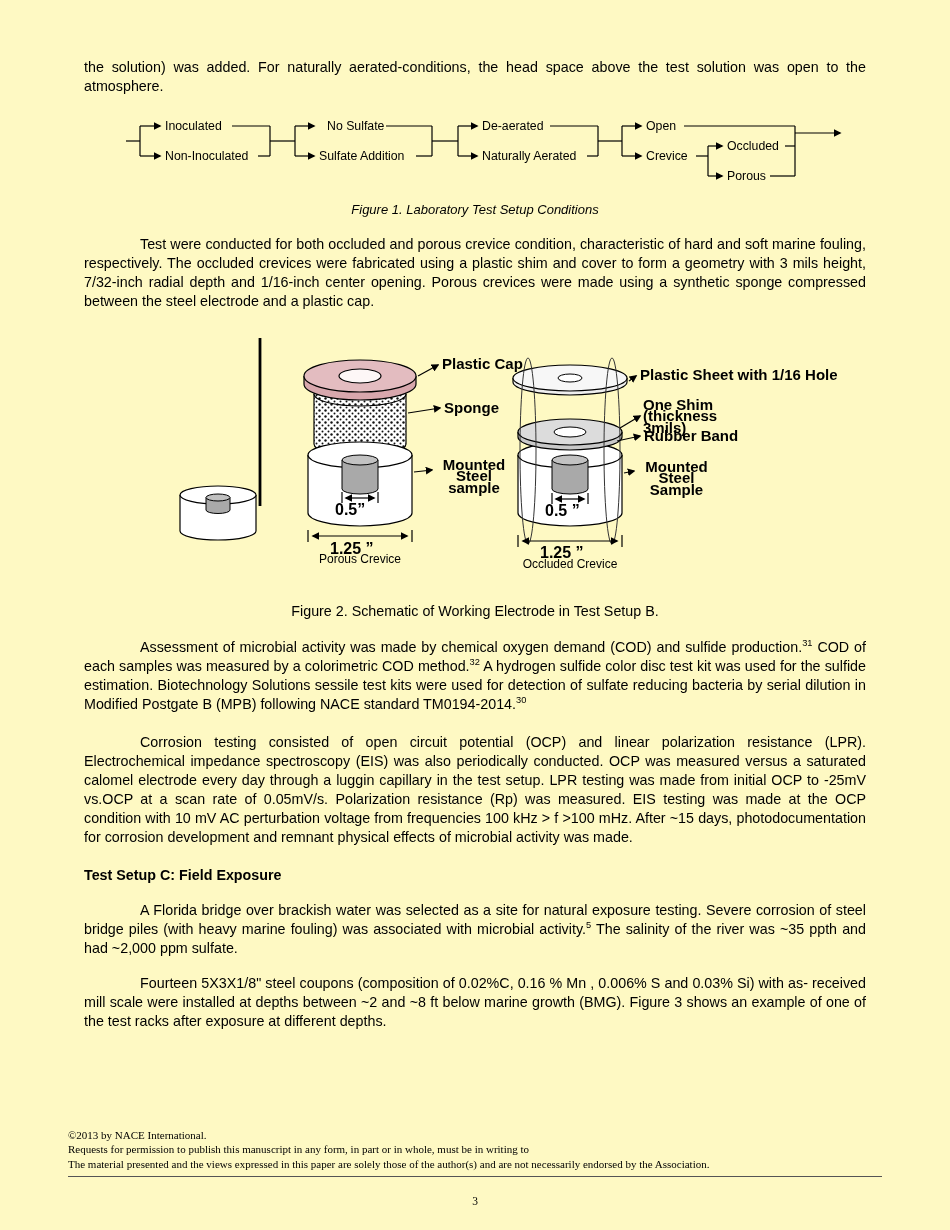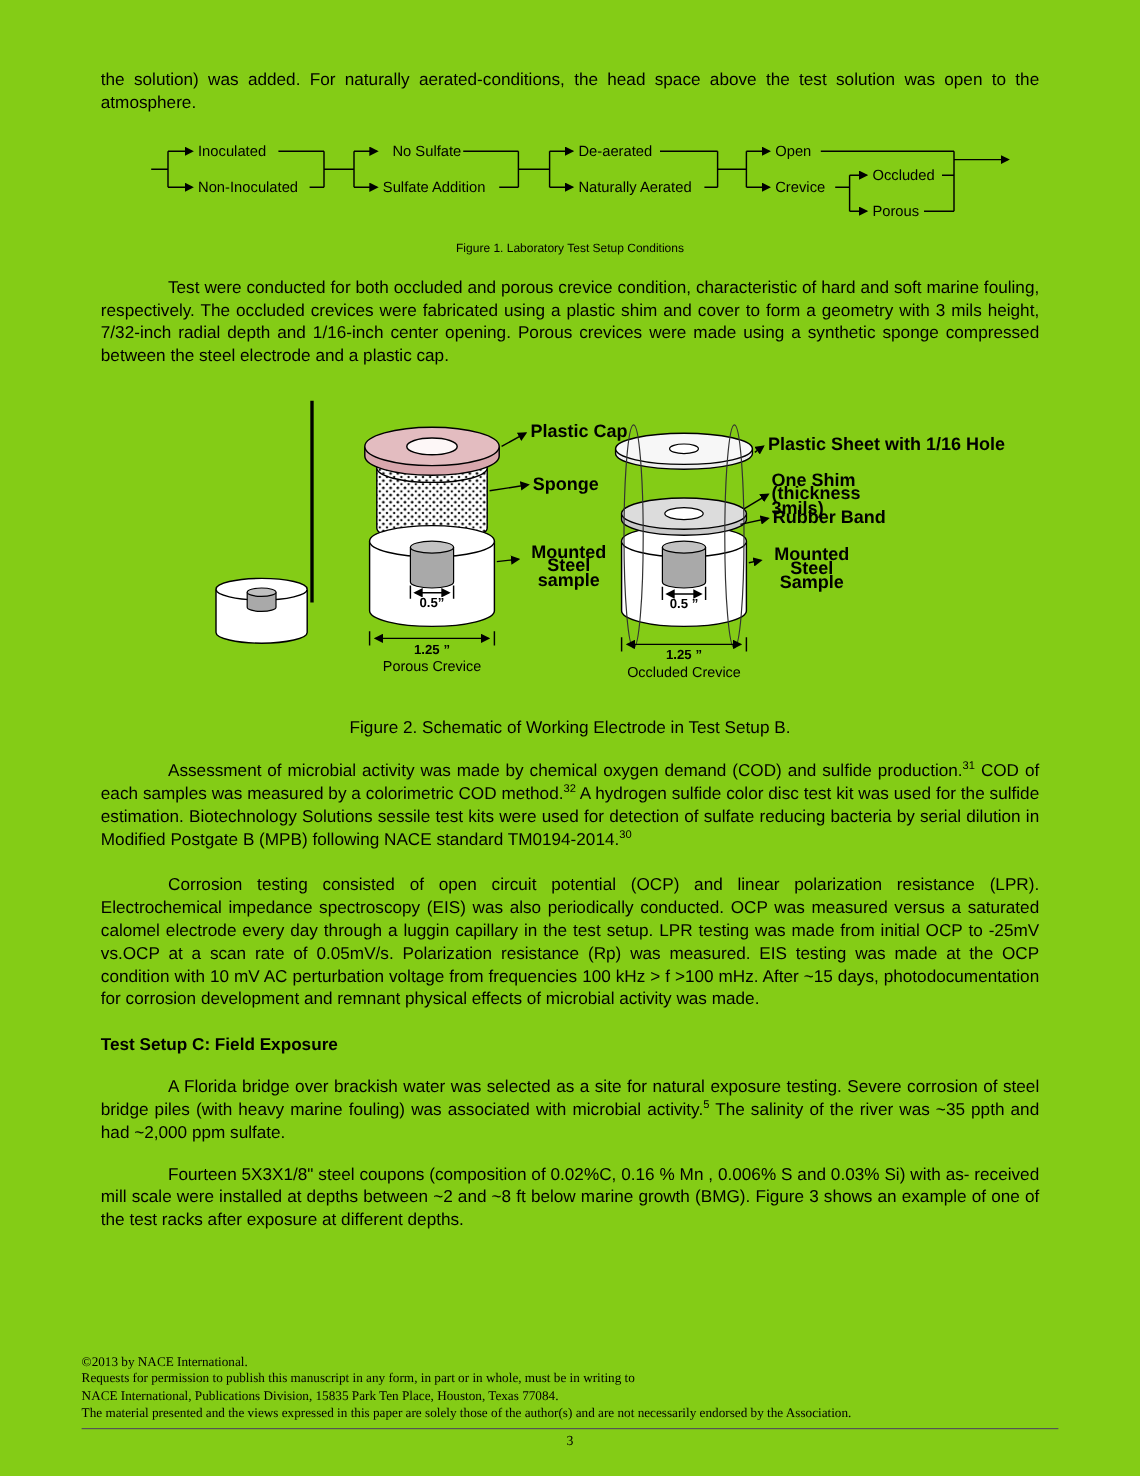--- a/index.html
+++ b/index.html
@@ -1,33 +1,33 @@
 <!DOCTYPE html>
 <html><head>
 <meta charset="utf-8">
 <style>
   html,body{margin:0;padding:0;background:#888;}
-  .page{position:relative;width:950px;height:1230px;background:#84cc16;color:#000;
+  .page{position:relative;width:950px;height:1230px;background:#fef9c3;color:#000;
         font-family:"Liberation Sans",sans-serif;overflow:hidden;}
   .content{position:absolute;left:84px;top:58px;width:782px;}
   p.body{font-size:14.3px;line-height:19.1px;text-align:justify;margin:0 0 19px 0;}
   p.indent{text-indent:56px;margin-top:16px;}
   p.tight{margin-bottom:0;}
   sup{font-size:0.65em;line-height:0;vertical-align:super;}
   h3.heading{font-size:14.3px;font-weight:bold;margin:15px 0 18px 0;}
-  p.caption{font-size:10px;text-align:center;margin:4px 0 18px 0;}
+  p.caption{font-size:13px;text-align:center;margin:4px 0 18px 0;font-style:italic;}
   p.caption2{font-size:14.3px;text-align:center;margin:22px 0 19px 0;}
 
   .figure1{position:relative;width:782px;height:75px;margin:5px 0 12px 0;}
   .f1lbl{position:absolute;font-size:12.3px;line-height:14px;white-space:nowrap;}
 
   .figure2{position:relative;width:782px;height:250px;margin:13px 0 0 0;}
   .f2lbl{position:absolute;font-size:15px;font-weight:bold;line-height:11.5px;white-space:nowrap;}
   .f2lbl.wrap{white-space:normal;}
-  .f2dim{position:absolute;font-size:11px;font-weight:bold;text-align:center;}
+  .f2dim{position:absolute;font-size:16px;font-weight:bold;}
   .f2title{position:absolute;font-size:12px;text-align:center;}
 
   svg{position:absolute;left:0;top:0;}
   .ln{stroke:#000;stroke-width:1.2;fill:none;}
   .ln3{stroke:#000;stroke-width:2.8;fill:none;}
 
   .footer{position:absolute;left:68px;top:1128px;width:814px;
           font-family:"Liberation Serif",serif;font-size:11px;line-height:14.3px;
           border-bottom:1px solid #555;padding-bottom:5px;}
   .pagenum{position:absolute;left:0;top:1195px;width:950px;text-align:center;
@@ -203,18 +203,17 @@
 
     <h3 class="heading">Test Setup C: Field Exposure</h3>
 
     <p class="body indent tight">A Florida bridge over brackish water was selected as a site for natural exposure testing.  Severe corrosion of steel bridge piles (with heavy marine fouling) was associated with microbial activity.<sup>5</sup> The salinity of the river was ~35 ppth and had ~2,000 ppm sulfate.</p>
     <p class="body indent tight">Fourteen 5X3X1/8" steel coupons (composition of 0.02%C, 0.16 % Mn , 0.006% S and 0.03% Si) with as- received mill scale were installed at depths between ~2 and ~8 ft below marine growth (BMG). Figure 3 shows an example of one of the test racks after exposure at different depths.</p>
   </div>
 
   <div class="footer">
     <div>©2013 by NACE International.</div>
     <div>Requests for permission to publish this manuscript in any form, in part or in whole, must be in writing to</div>
-    <div>NACE International, Publications Division, 15835 Park Ten Place, Houston, Texas 77084.</div>
     <div>The material presented and the views expressed in this paper are solely those of the author(s) and are not necessarily endorsed by the Association.</div>
   </div>
 
   <div class="pagenum">3</div>
 </div>
 
 </body></html>

